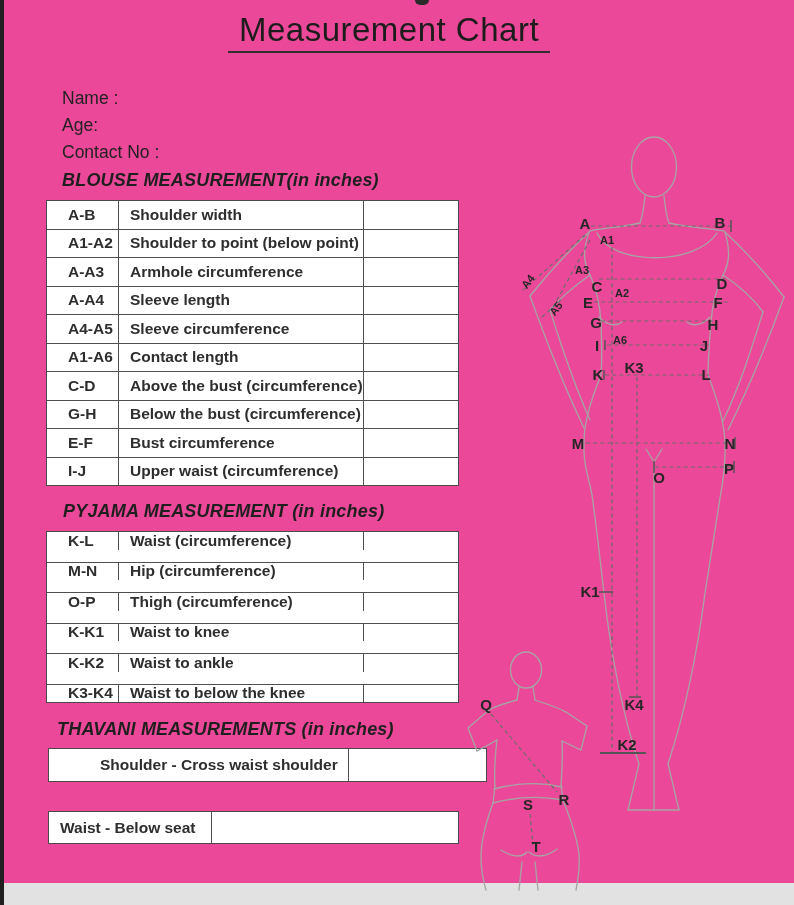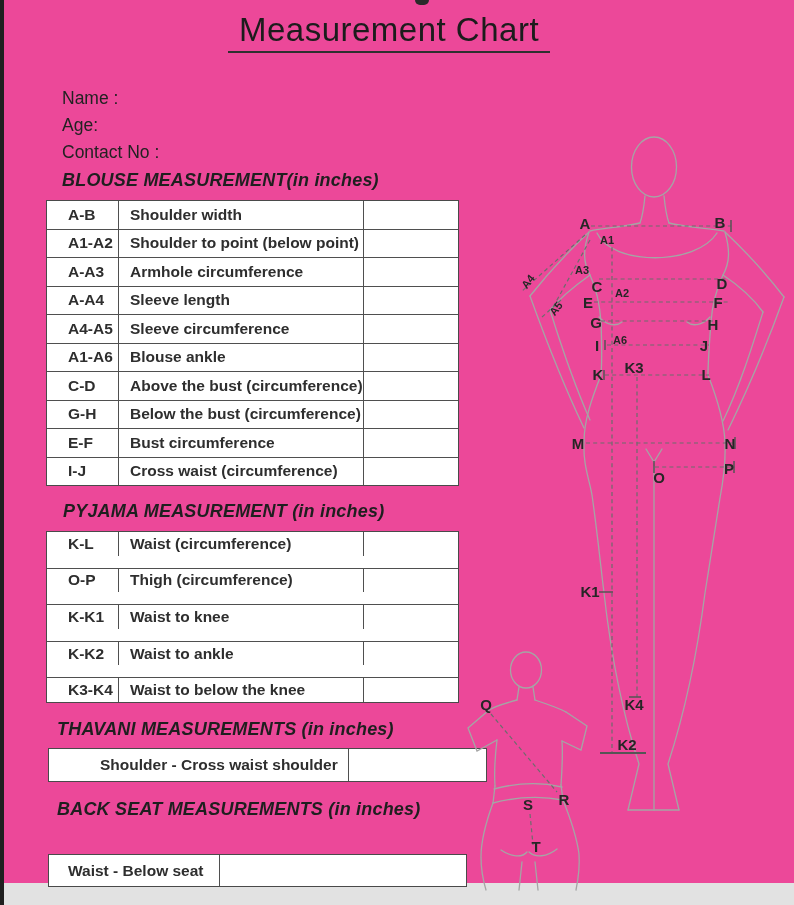--- a/index.html
+++ b/index.html
@@ -32,21 +32,21 @@
   .mrow:first-child{border-top:none;}
   .cell{display:flex;align-items:center;font-size:15.5px;color:#2e2e2e;
         white-space:nowrap;overflow:hidden;}
   .cell.code{width:50px;padding-left:21px;border-right:1.5px solid #4f4f4f;flex:none;}
   .cell.desc{flex:1;padding-left:11px;}
   .cell.value{width:94px;border-left:1.5px solid #4f4f4f;flex:none;}
   #blouse-table{top:200px;height:284px;}
   #pyjama-table{top:531px;height:170px;gap:12px;}
   #thavani-table{left:48px;top:748px;height:32px;width:397px;padding-left:40px;}
   #thavani-table .cell.value{width:137px;}
-  #backseat-table{left:48px;top:854px;height:31px;width:409px;padding-left:8px;}
+  #backseat-table{left:48px;top:811px;height:31px;width:409px;}
   #backseat-table .cell.value{width:246px;}
   
   svg{position:absolute;overflow:visible;}
   #front-figure{left:470px;top:130px;}
   #back-figure{left:455px;top:643px;}
   .outline{stroke:#a5a5a5;stroke-width:1.3;fill:none;stroke-linecap:round;}
   .dash{stroke:#6d6d6d;stroke-width:1.2;fill:none;stroke-dasharray:4 3.2;}
   .tick{stroke:#555;stroke-width:1.5;fill:none;}
   .lblgroup text{fill:#262626;font-family:"Liberation Sans","DejaVu Sans",sans-serif;
         font-weight:bold;text-anchor:middle;}
@@ -90,53 +90,58 @@
         <div class="cell desc">Sleeve length</div>
         <div class="cell value"></div>
       </div>
       <div class="mrow">
         <div class="cell code">A4-A5</div>
         <div class="cell desc">Sleeve circumference</div>
         <div class="cell value"></div>
       </div>
       <div class="mrow">
         <div class="cell code">A1-A6</div>
-        <div class="cell desc">Blouse ankle</div>
+        <div class="cell desc">Contact length</div>
         <div class="cell value"></div>
       </div>
       <div class="mrow">
         <div class="cell code">C-D</div>
         <div class="cell desc">Above the bust (circumference)</div>
         <div class="cell value"></div>
       </div>
       <div class="mrow">
         <div class="cell code">G-H</div>
         <div class="cell desc">Below the bust (circumference)</div>
         <div class="cell value"></div>
       </div>
       <div class="mrow">
         <div class="cell code">E-F</div>
         <div class="cell desc">Bust circumference</div>
         <div class="cell value"></div>
       </div>
       <div class="mrow">
         <div class="cell code">I-J</div>
-        <div class="cell desc">Cross waist (circumference)</div>
+        <div class="cell desc">Upper waist (circumference)</div>
         <div class="cell value"></div>
       </div>
     </div>
 
   <div class="sec-head" id="pyjama-head">PYJAMA MEASUREMENT (in inches)</div>
   <div class="mtable" id="pyjama-table">
       <div class="mrow">
         <div class="cell code">K-L</div>
         <div class="cell desc">Waist (circumference)</div>
         <div class="cell value"></div>
       </div>
       <div class="mrow">
+        <div class="cell code">M-N</div>
+        <div class="cell desc">Hip (circumference)</div>
+        <div class="cell value"></div>
+      </div>
+      <div class="mrow">
         <div class="cell code">O-P</div>
         <div class="cell desc">Thigh (circumference)</div>
         <div class="cell value"></div>
       </div>
       <div class="mrow">
         <div class="cell code">K-K1</div>
         <div class="cell desc">Waist to knee</div>
         <div class="cell value"></div>
       </div>
       <div class="mrow">
@@ -152,21 +157,20 @@
     </div>
 
   <div class="sec-head" id="thavani-head">THAVANI MEASUREMENTS (in inches)</div>
   <div class="mtable" id="thavani-table">
       <div class="mrow">
         <div class="cell desc">Shoulder - Cross waist shoulder</div>
         <div class="cell value"></div>
       </div>
     </div>
 
-  <div class="sec-head" id="backseat-head">BACK SEAT MEASUREMENTS (in inches)</div>
   <div class="mtable" id="backseat-table">
       <div class="mrow">
         <div class="cell desc">Waist - Below seat</div>
         <div class="cell value"></div>
       </div>
     </div>
 
   <svg id="front-figure" width="324" height="695" viewBox="470 130 324 695">
     <g class="outline">
       <ellipse cx="654" cy="167" rx="22.5" ry="30"></ellipse>

